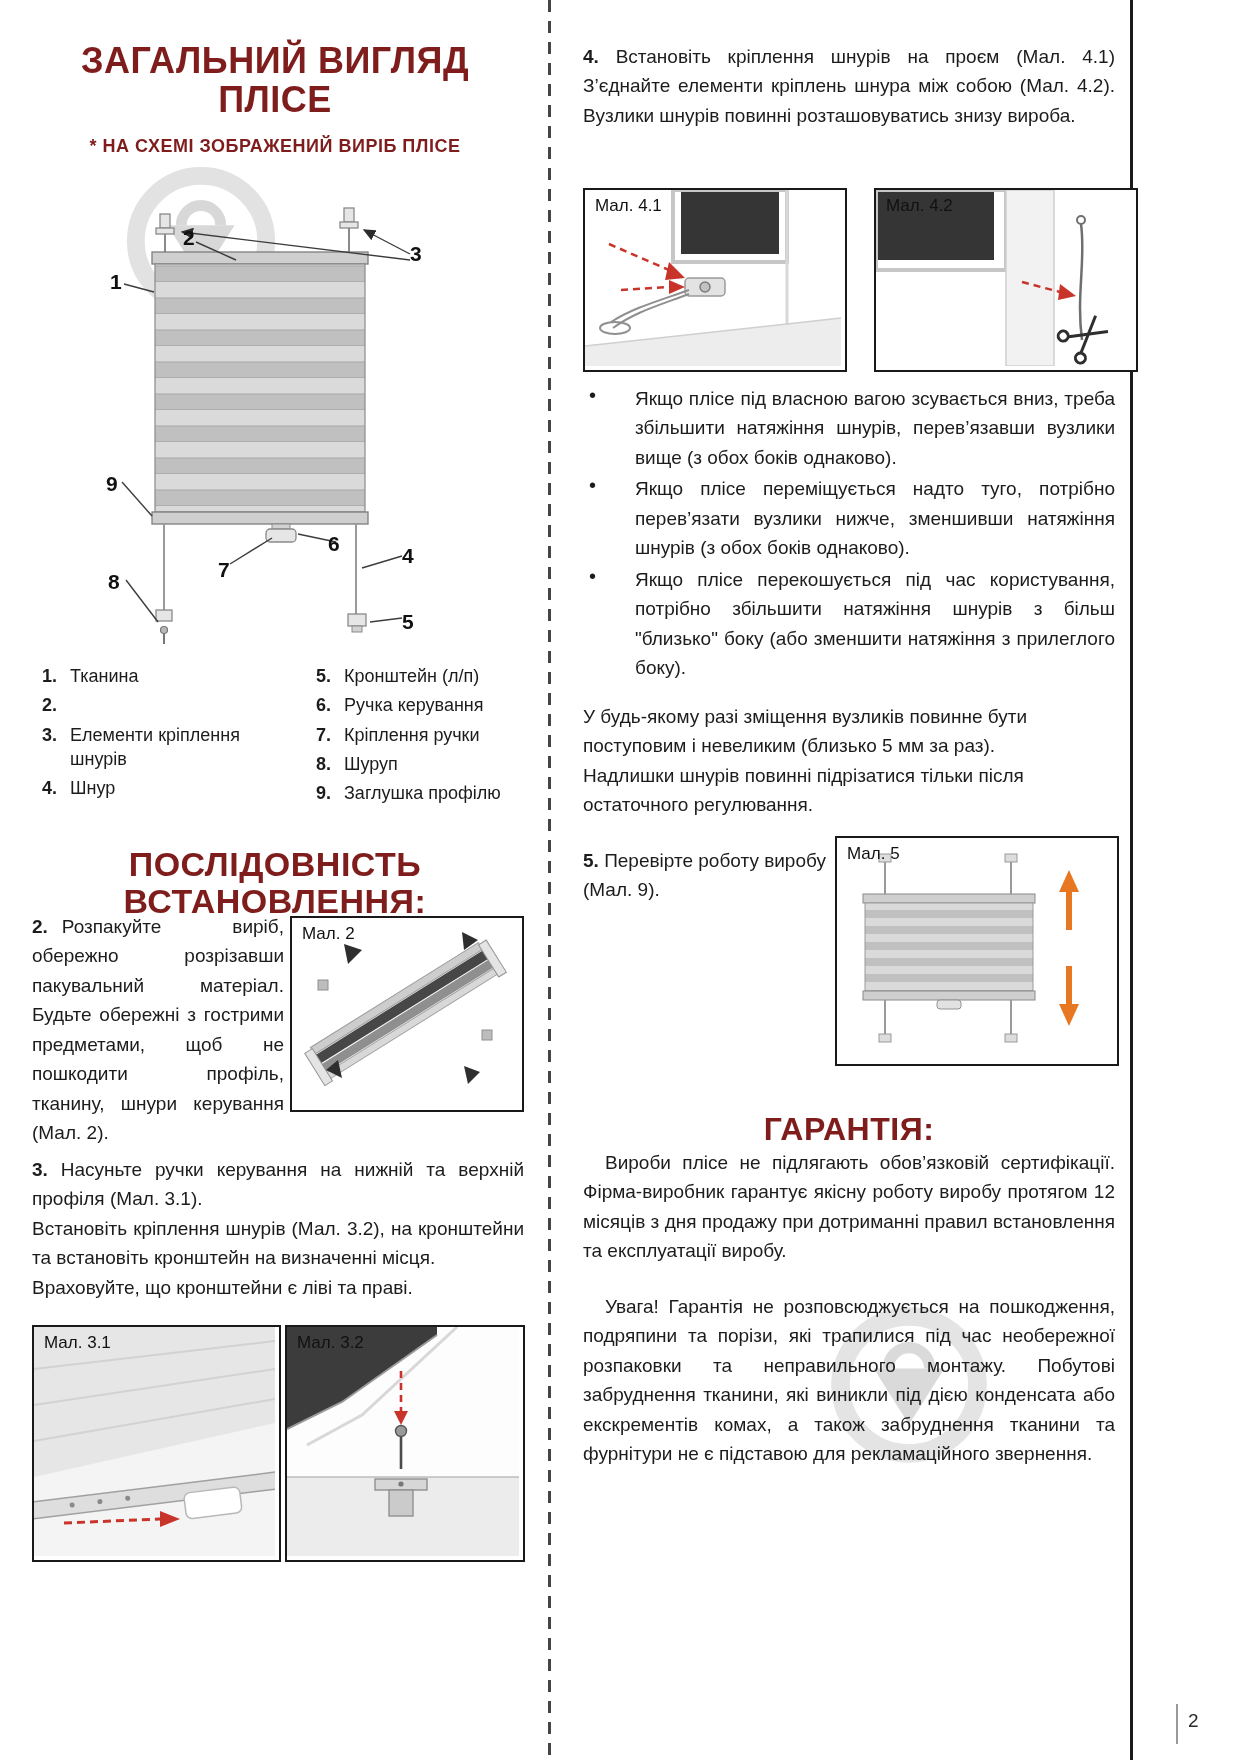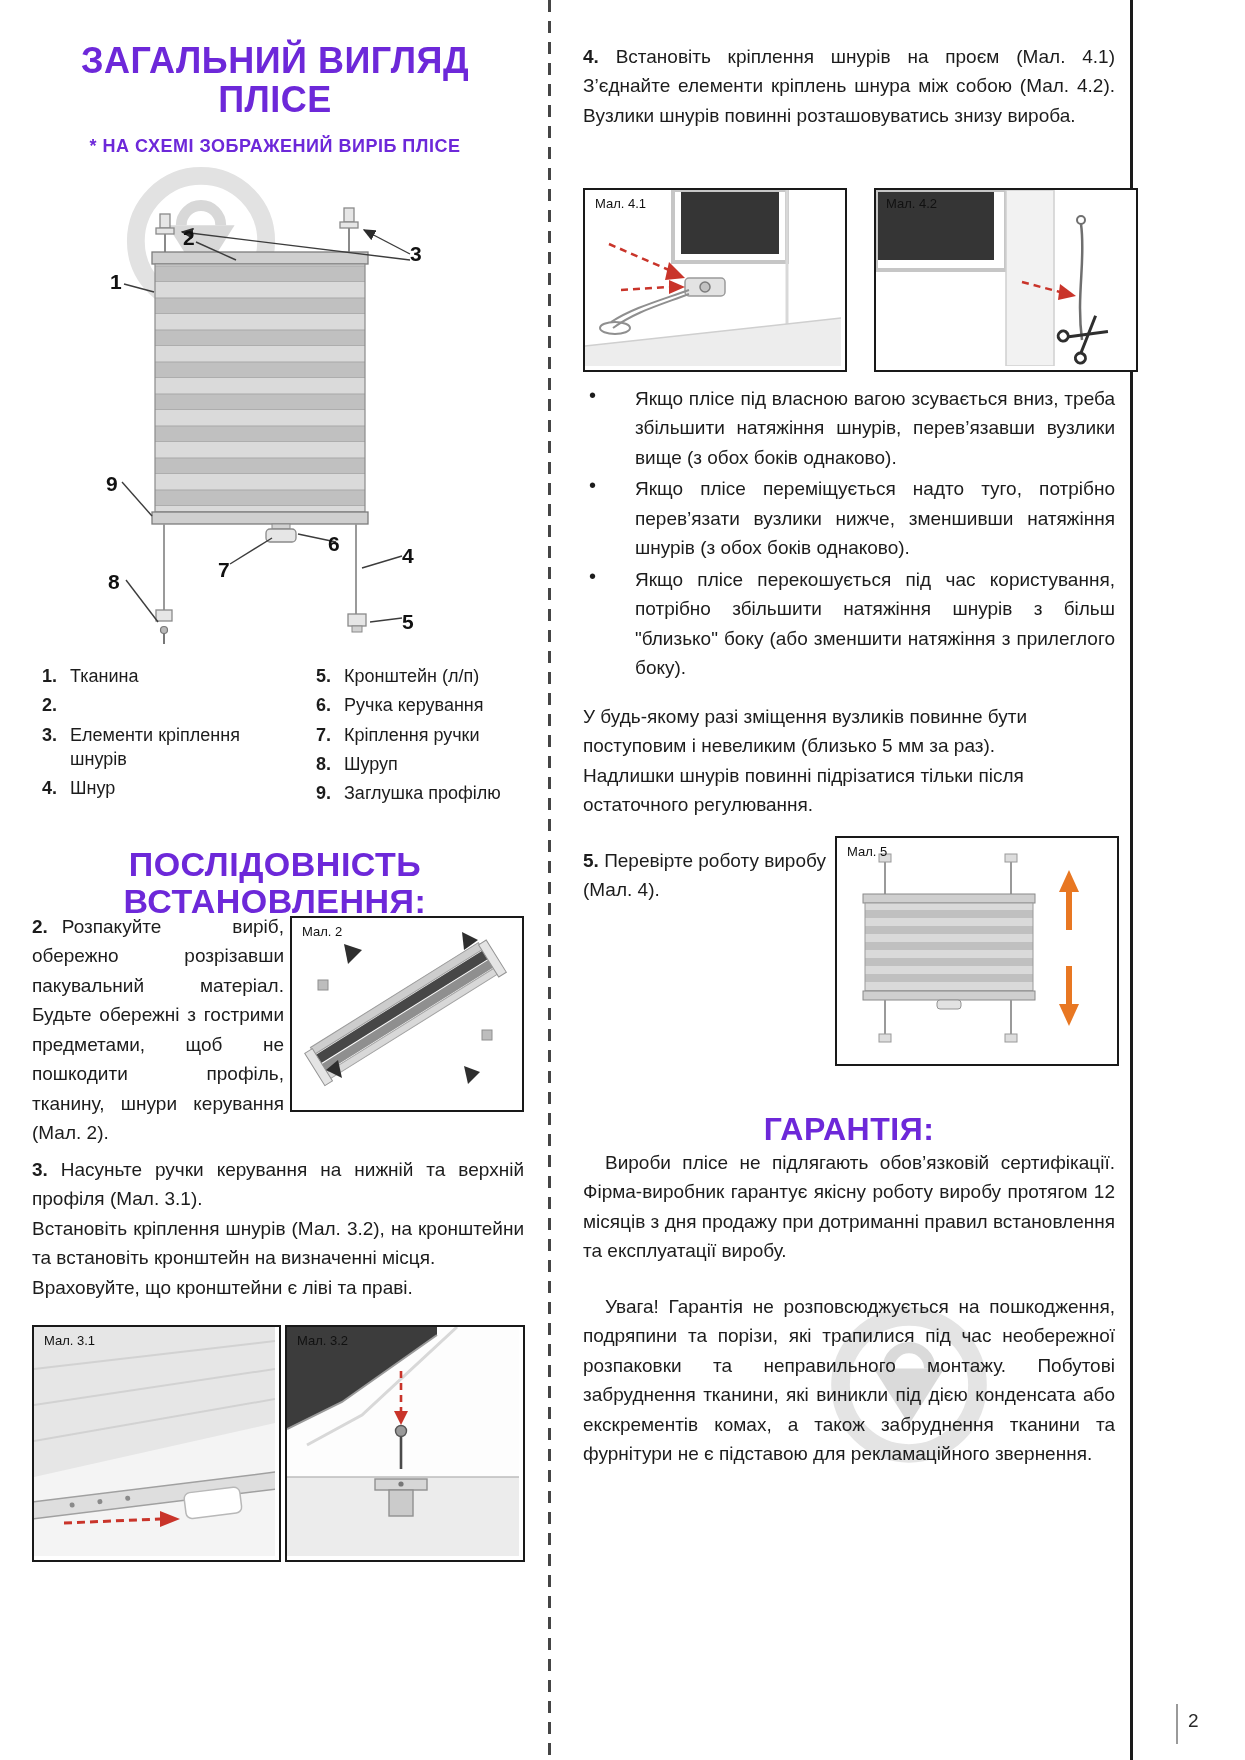--- a/index.html
+++ b/index.html
@@ -1,25 +1,25 @@
 <!DOCTYPE html>
 <html><head>
 <meta charset="utf-8">
 <style>
   html,body{margin:0;padding:0;background:#fff;}
   .page{position:relative;width:1245px;height:1760px;background:#ffffff;overflow:hidden;
         font-family:"Liberation Sans",sans-serif;color:#1c1c1c;}
   .abs{position:absolute;}
   .z1{z-index:1;}
-  .hd{font-weight:700;text-align:center;line-height:1.08;letter-spacing:.5px;color:#6d28d9;}
+  .hd{font-weight:700;text-align:center;line-height:1.08;letter-spacing:.5px;color:#7f1d1d;}
   .para{font-size:19px;line-height:1.55;text-align:justify;}
   .bnum{font-weight:700;}
   .gap{margin-right:14px;}
   .fig{position:absolute;border:2px solid #191919;background:#fff;z-index:2;}
-  .fig-label{position:absolute;top:6px;left:10px;font-size:13px;z-index:3;color:#111;}
+  .fig-label{position:absolute;top:6px;left:10px;font-size:17px;z-index:3;color:#111;}
   .fig svg{position:absolute;left:0;top:0;}
   .callout{position:absolute;font-weight:700;font-size:21px;z-index:3;color:#111;}
   .legend-col{position:absolute;font-size:18px;line-height:1.35;}
   .legend-item{display:flex;margin-bottom:5px;}
   .lnum{font-weight:700;min-width:28px;}
   .ltext{flex:1;}
   .bullet-row{display:flex;margin-bottom:2px;}
   .bullet-dot{width:46px;font-size:20px;padding-left:6px;}
   .bullet-text{flex:1;font-size:19px;line-height:1.55;text-align:justify;}
   .indent{text-indent:22px;}
@@ -301,21 +301,21 @@
       <span class="bullet-text">Якщо плісе перекошується під час користування, потрібно збільшити натяжіння шнурів з більш "близько" боку (або зменшити натяжіння з прилеглого боку).</span>
     </div>
   </div>
 
   <div class="abs para z1" style="left:583px;top:702px;width:532px;text-align:left;">
     <div>У будь-якому разі зміщення вузликів повинне бути поступовим і невеликим (близько 5 мм за раз).</div>
     <div>Надлишки шнурів повинні підрізатися тільки після остаточного регулювання.</div>
   </div>
 
   <div class="abs para z1" style="left:583px;top:846px;width:245px;text-align:left;">
-    <span class="bnum">5.</span> <span>Перевірте роботу виробу (Мал. 4).</span>
+    <span class="bnum">5.</span> <span>Перевірте роботу виробу (Мал. 9).</span>
   </div>
   <div class="fig" style="left:835px;top:836px;width:280px;height:226px;">
     <svg width="276" height="222" viewBox="0 0 276 222">
       <defs>
         <pattern id="pl5" width="168" height="16" patternUnits="userSpaceOnUse">
           <rect width="168" height="8" fill="#dadada"></rect>
           <rect y="8" width="168" height="8" fill="#c0c0c0"></rect>
         </pattern>
       </defs>
       <rect x="42" y="16" width="12" height="8" fill="#dddddd" stroke="#999"></rect>

